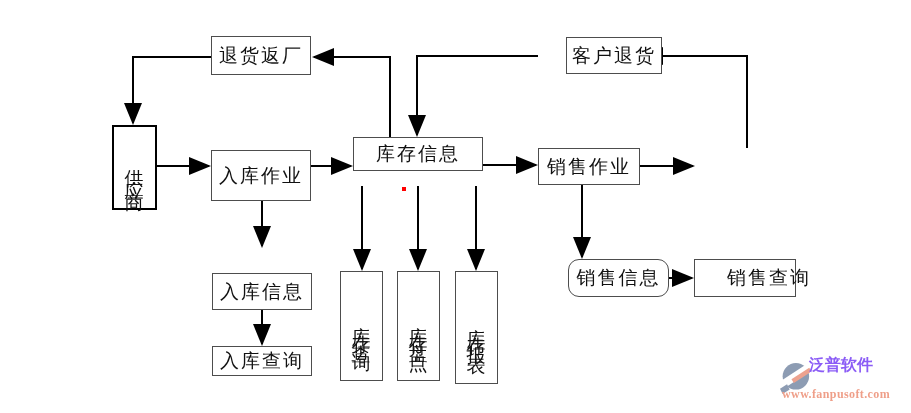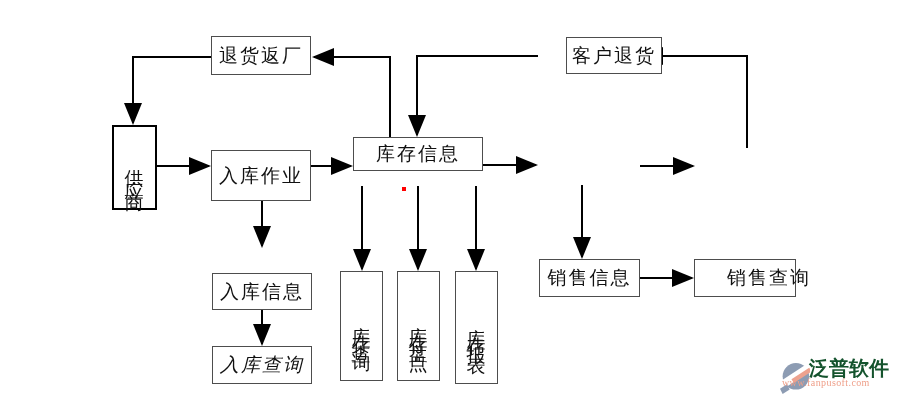--- a/index.html
+++ b/index.html
@@ -53,30 +53,30 @@
     position:absolute;
     left:778px;top:358px;
     width:133px;height:48px;
     z-index:4;
   }
   #watermark .logo-icon{
     position:absolute;left:2px;top:4px;
   }
   #watermark .brand{
     position:absolute;left:31px;top:-3px;
-    font-size:20px;
+    font-size:16px;
     font-weight:bold;
-    color:#14532d;
+    color:#8b5cf6;
     letter-spacing:0px;
     white-space:nowrap;
   }
   #watermark .url{
-    position:absolute;left:4px;top:19px;
-    font-size:10px;
-    font-weight:normal;
+    position:absolute;left:4px;top:29px;
+    font-size:12px;
+    font-weight:bold;
     color:#ef9f89;
     letter-spacing:0.4px;
     white-space:nowrap;
   }
 </style>
 </head>
 <body>
 
 <div id="canvas">
 
@@ -106,33 +106,34 @@
   <div class="node" style="left:211px;top:36px;width:100px;height:39px;">退货返厂</div>
 
   <div class="node" style="left:538px;top:37px;width:96px;height:37px;margin-left:28px;">客户退货</div>
 
   <div class="node v thick" style="left:112px;top:125px;width:45px;height:85px;">供应商</div>
 
   <div class="node" style="left:211px;top:150px;width:100px;height:51px;">入库作业</div>
 
   <div class="node" style="left:353px;top:137px;width:130px;height:34px;">库存信息</div>
 
+  <div class="node" style="left:538px;top:148px;width:102px;height:37px;">销售作业</div>
 
 
   <div class="node" style="left:212px;top:248px;width:100px;height:37px;margin-top:25px;">入库信息</div>
 
-  <div class="node" style="left:212px;top:346px;width:100px;height:38px;font-style:italic;">入库查询</div>
+  <div class="node" style="left:212px;top:346px;width:100px;height:30px;">入库查询</div>
 
   <div class="node v" style="left:340px;top:271px;width:43px;height:110px;">库存查询</div>
 
   <div class="node v" style="left:397px;top:271px;width:43px;height:110px;">库存盘点</div>
 
   <div class="node v" style="left:455px;top:271px;width:43px;height:113px;">库存报表</div>
 
-  <div class="node" style="left:539px;top:259px;width:101px;height:38px;">销售信息</div>
+  <div class="node" style="left:568px;top:259px;width:101px;height:38px;border-radius:11px;">销售信息</div>
 
   <div class="node" style="left:694px;top:259px;width:102px;height:38px;padding-left:48px;">销售查询</div>
 
   <div id="red-marker"></div>
 
   <div id="watermark">
     <svg class="logo-icon" width="30" height="34" viewBox="0 0 34 38">
       <circle cx="18" cy="16" r="15" fill="#8d9cb3"></circle>
       <rect x="-8" y="11" width="52" height="9" fill="#ffffff" transform="rotate(-33 18 16)"></rect>
       <rect x="12" y="16" width="24" height="5" fill="#eda28f" transform="rotate(-33 18 16)"></rect>

